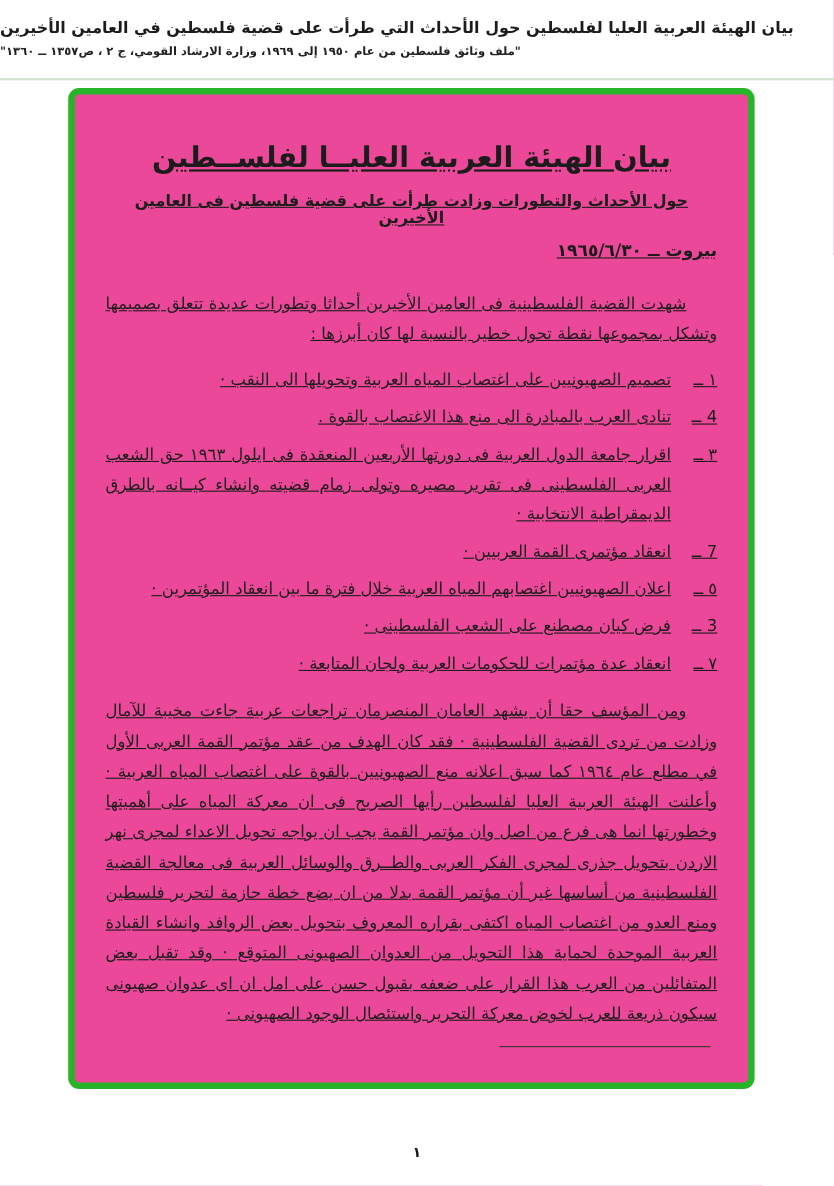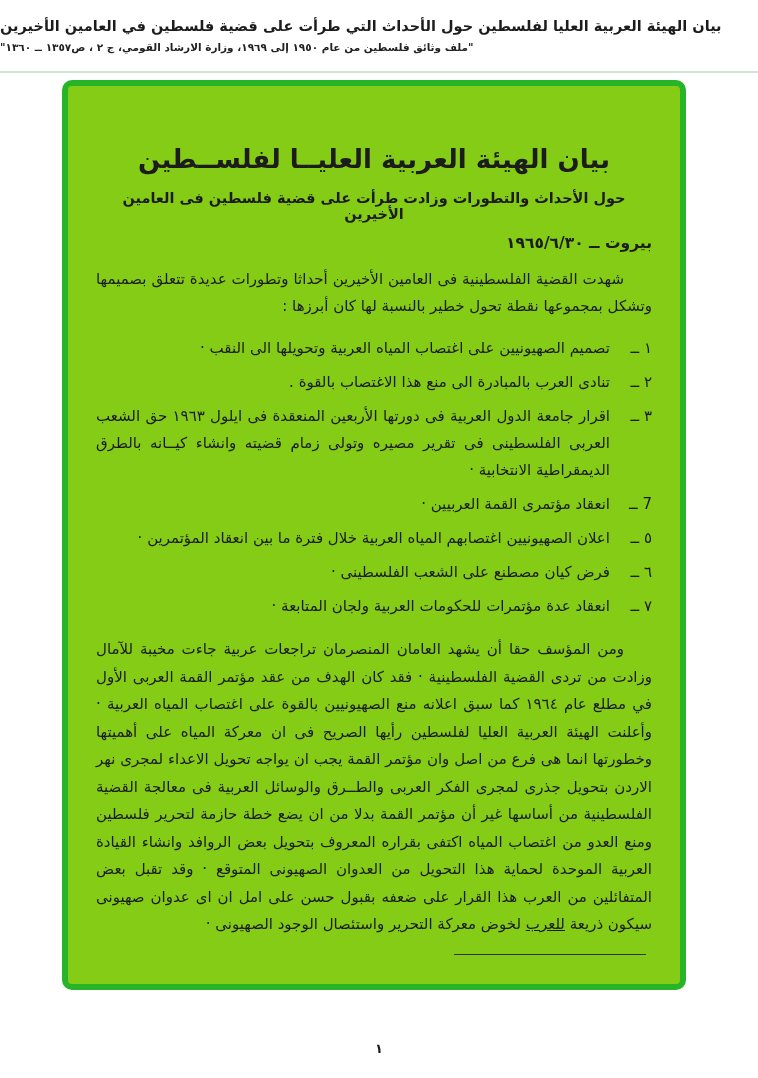--- a/index.html
+++ b/index.html
@@ -38,22 +38,23 @@
   }
 
   
   .doc-frame {
     position: absolute;
     left: 62px; top: 80px;
     width: 624px; height: 910px;
     box-sizing: border-box;
     border: 6px solid #28b428;
     border-radius: 10px;
-    padding: 16px 28px;
-    background: #84cc16;
+    padding: 1px 28px;
+    background: #ec4899;
+    text-decoration: underline;
   }
 
   .doc-title {
     margin-top: 42px;
     text-align: center;
     direction: rtl;
     font-size: 26px;
     font-weight: bold;
   }
   .doc-subtitle {
@@ -71,21 +72,21 @@
     font-weight: bold;
   }
 
   .body-text {
     direction: rtl;
     font-size: 15px;
     line-height: 27px;
     text-align: justify;
   }
   .intro {
-    margin-top: 14px;
+    margin-top: 26px;
     text-indent: 28px;
   }
 
   .items { margin-top: 10px; }
   .item {
     display: flex;
     direction: rtl;
     margin-top: 7px;
   }
   .item .num {
@@ -144,37 +145,37 @@
   <div class="doc-date">بيروت ــ ١٩٦٥/٦/٣٠</div>
 
   <p class="body-text intro">شهدت القضية الفلسطينية فى العامين الأخيرين أحداثا وتطورات عديدة تتعلق بصميمها وتشكل بمجموعها نقطة تحول خطير بالنسبة لها كان أبرزها :</p>
 
   <div class="items body-text">
     <div class="item">
       <span class="num">١ ــ</span>
       <span class="itext">تصميم الصهيونيين على اغتصاب المياه العربية وتحويلها الى النقب ·</span>
     </div>
     <div class="item">
-      <span class="num">٢ ــ</span>
+      <span class="num">4 ــ</span>
       <span class="itext">تنادى العرب بالمبادرة الى منع هذا الاغتصاب بالقوة .</span>
     </div>
     <div class="item">
       <span class="num">٣ ــ</span>
       <span class="itext">اقرار جامعة الدول العربية فى دورتها الأربعين المنعقدة فى ايلول ١٩٦٣ حق الشعب العربى الفلسطينى فى تقرير مصيره وتولى زمام قضيته وانشاء كيــانه بالطرق الديمقراطية الانتخابية ·</span>
     </div>
     <div class="item">
       <span class="num">7 ــ</span>
       <span class="itext">انعقاد مؤتمرى القمة العربيين ·</span>
     </div>
     <div class="item">
       <span class="num">٥ ــ</span>
       <span class="itext">اعلان الصهيونيين اغتصابهم المياه العربية خلال فترة ما بين انعقاد المؤتمرين ·</span>
     </div>
     <div class="item">
-      <span class="num">٦ ــ</span>
+      <span class="num">3 ــ</span>
       <span class="itext">فرض كيان مصطنع على الشعب الفلسطينى ·</span>
     </div>
     <div class="item">
       <span class="num">٧ ــ</span>
       <span class="itext">انعقاد عدة مؤتمرات للحكومات العربية ولجان المتابعة ·</span>
     </div>
   </div>
 
   <p class="body-text closing"><span>ومن المؤسف حقا أن يشهد العامان المنصرمان تراجعات عربية جاءت مخيبة للآمال وزادت من تردى القضية الفلسطينية · فقد كان الهدف من عقد مؤتمر القمة العربى الأول في مطلع عام ١٩٦٤ كما سبق اعلانه منع الصهيونيين بالقوة على اغتصاب المياه العربية ·  وأعلنت الهيئة العربية العليا لفلسطين رأيها الصريح فى ان معركة المياه على أهميتها وخطورتها انما هى فرع من اصل وان مؤتمر القمة يجب ان يواجه تحويل الاعداء لمجرى نهر الاردن بتحويل جذرى لمجرى الفكر العربى والطــرق والوسائل العربية فى معالجة القضية الفلسطينية من أساسها غير أن مؤتمر القمة بدلا من ان يضع خطة حازمة لتحرير فلسطين ومنع العدو من اغتصاب المياه اكتفى بقراره المعروف بتحويل بعض الروافد وانشاء القيادة العربية الموحدة لحماية هذا التحويل من العدوان الصهيونى المتوقع ·  وقد تقبل بعض المتفائلين من العرب هذا القرار على ضعفه بقبول حسن على امل ان اى عدوان صهيونى سيكون ذريعة </span><span class="uline">للعرب</span><span> لخوض معركة التحرير واستئصال الوجود الصهيونى ·</span></p>
 

